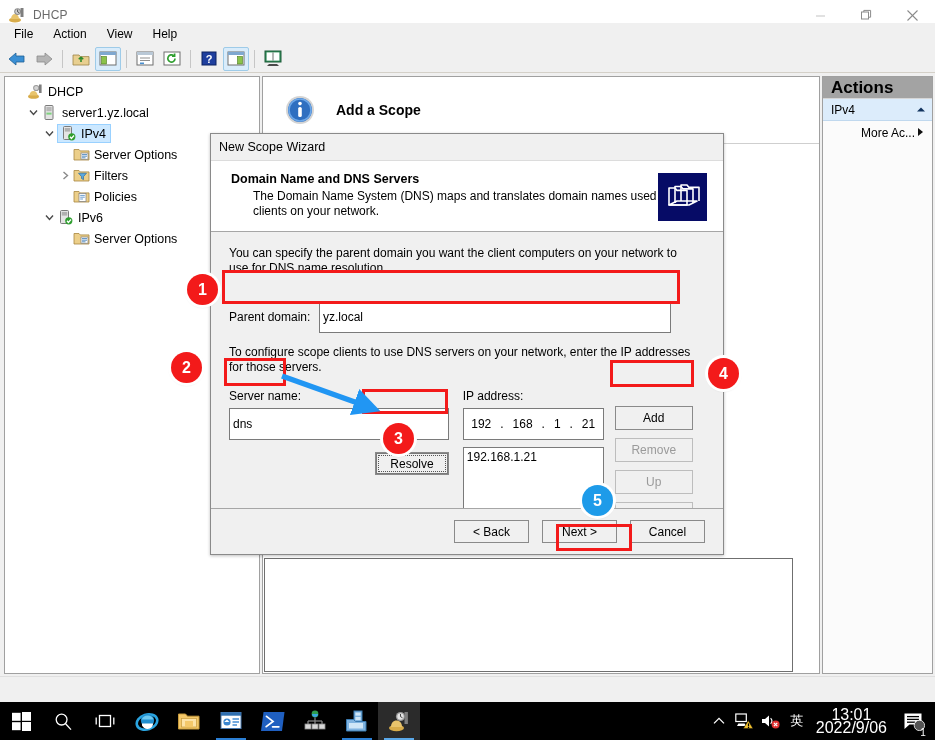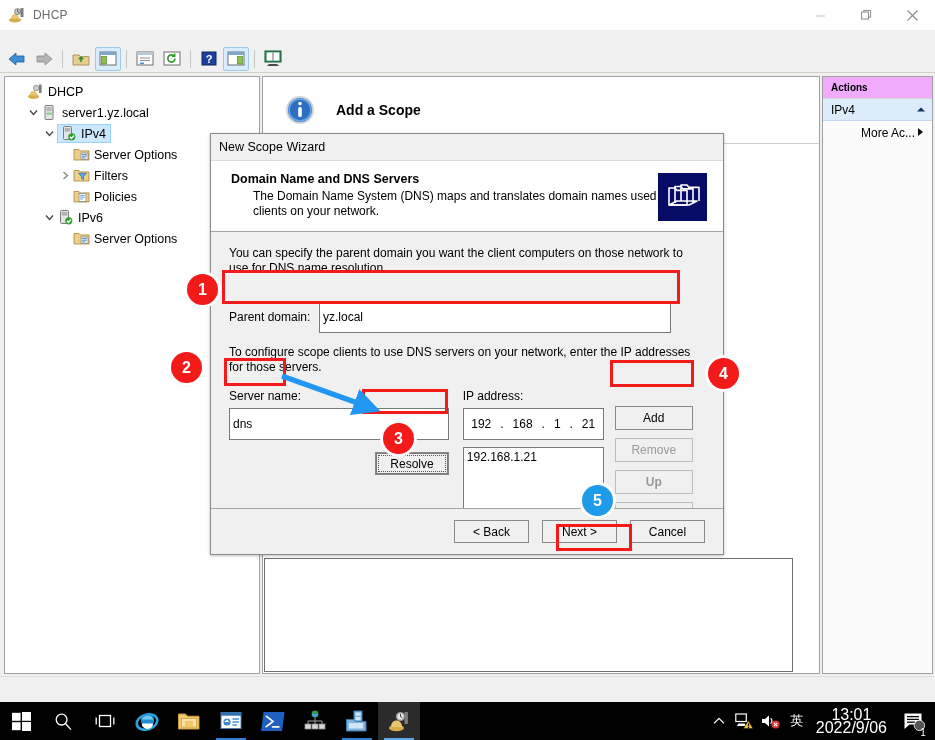--- a/index.html
+++ b/index.html
@@ -75,22 +75,22 @@
   .info-circle { width: 30px; height: 30px; border-radius: 50%; flex: 0 0 auto; }
   .mid-title { font-size: 14px; font-weight: bold; margin-left: 21px; }
   .mid-text { position: absolute; left: 466px; top: 141px; font-size: 12.5px; color:#000; white-space: nowrap;}
   .mid-inner-box { position:absolute; left: 1px; top: 481px; width: 529px; height: 114px; border:1px solid #6f6f6f; background:#fff;}
 
   .actions-pane {
     position: absolute; left: 822px; top: 76px; width: 111px; height: 598px;
     background: #fbfbfb; border: 1px solid #a0a0a0; overflow: hidden;
   }
   .actions-hdr {
-    height: 22px; background: #f0abfc; border-bottom: 1px solid #d6d6d6;
-    display: flex; align-items: center; padding-left: 8px; font-weight: bold; font-size: 10px;
+    height: 22px; background: #a3a3a3; border-bottom: 1px solid #d6d6d6;
+    display: flex; align-items: center; padding-left: 8px; font-weight: bold; font-size: 17px;
   }
   .actions-group {
     height: 22px; background: #dcecfb; border-bottom: 1px solid #c0d8ee;
     display: flex; align-items: center; padding: 0 6px 0 8px; font-size: 12px;
   }
   .actions-group .caret { margin-left: auto; font-size: 9px; color:#1b3a6b; }
   .actions-item { display: flex; align-items: center; height: 24px; padding-left: 38px; font-size: 12px; }
   .actions-item .arrow { margin-left: auto; margin-right: 8px; font-size: 9px; }
 
   .statusbar { position:absolute; left:0; top:676px; width:935px; height:26px; background:#f0f0f0; border-top:1px solid #dfdfdf;}
@@ -193,20 +193,26 @@
         </div>
         <div class="win-btn">
           <svg width="13" height="13" viewBox="0 0 13 13">
               <line x1="1.5" y1="1.5" x2="11.5" y2="11.5" stroke="#8b8b8b" stroke-width="1.1"></line>
               <line x1="11.5" y1="1.5" x2="1.5" y2="11.5" stroke="#8b8b8b" stroke-width="1.1"></line>
             </svg>
         </div>
       </div>
     </div>
 
+    <div class="menubar">
+      <div class="menu-item">File</div>
+      <div class="menu-item">Action</div>
+      <div class="menu-item">View</div>
+      <div class="menu-item">Help</div>
+    </div>
 
     <div class="toolbar">
       <div class="tb-btn">
         <svg width="20" height="16" viewBox="0 0 20 16">
             <path d="M9 2 2 8l7 6v-3h8V5H9z" fill="#3a8fd4" stroke="#1e5f96" stroke-width="0.8" stroke-linejoin="round"></path>
           </svg>
       </div>
       <div class="tb-btn">
         <svg width="20" height="16" viewBox="0 0 20 16">
             <path d="M11 2l7 6-7 6v-3H3V5h8z" fill="#b4b4b4" stroke="#8a8a8a" stroke-width="0.8" stroke-linejoin="round"></path>
@@ -445,21 +451,21 @@
         <svg width="40" height="36" viewBox="0 0 40 36">
           <path d="M6 26V9l6 0 2 2.4h10V26z" fill="none" stroke="#ffffff" stroke-width="1.6" stroke-linejoin="round"></path>
           <path d="M12 24V7.5l6 0 2 2.4h10V24" fill="none" stroke="#ffffff" stroke-width="1.6" stroke-linejoin="round"></path>
           <path d="M18 22V6l6 0 2 2.4h10V22" fill="none" stroke="#ffffff" stroke-width="1.6" stroke-linejoin="round"></path>
           <path d="M6 26h20l8-4H14z" fill="none" stroke="#ffffff" stroke-width="1.6" stroke-linejoin="round"></path>
         </svg>
       </div>
     </div>
 
     <div class="wz-body">
-      <div class="wz-p" style="width:462px;">You can specify the parent domain you want the client computers on those network to use for DNS name resolution.</div>
+      <div class="wz-p" style="width:462px;">You can specify the parent domain you want the client computers on your network to use for DNS name resolution.</div>
 
       <div class="row-domain" style="margin-top:25px;">
         <span class="lbl" style="width:90px;">Parent domain:</span>
         <span class="tfield" style="width:352px;">yz.local</span>
       </div>
 
       <div class="wz-p" style="margin-top:12px; width:462px;">To configure scope clients to use DNS servers on your network, enter the IP addresses for those servers.</div>
 
       <div style="display:flex; margin-top:14px;">
         <div style="width:236px;">
@@ -482,21 +488,21 @@
             <span>21</span>
           </div>
           <div class="listbox" style="width:141px; height:74px; margin-top:7px;">
             <div>192.168.1.21</div>
           </div>
         </div>
 
         <div style="width:96px; margin-left:11px; padding-top:17px;">
           <div class="btn" style="width:78px; height:24px;">Add</div>
           <div class="btn disabled" style="width:78px; height:24px; margin-top:8px;">Remove</div>
-          <div class="btn disabled" style="width:78px; height:24px; margin-top:8px;font-weight:bold;">Up</div>
+          <div class="btn disabled" style="width:78px; height:24px; margin-top:8px;">Up</div>
           <div class="btn disabled" style="width:78px; height:24px; margin-top:8px;">Down</div>
         </div>
       </div>
     </div>
 
     <div class="wz-footer">
       <div class="btn">&lt; Back</div>
       <div class="btn">Next &gt;</div>
       <div class="btn">Cancel</div>
     </div>

